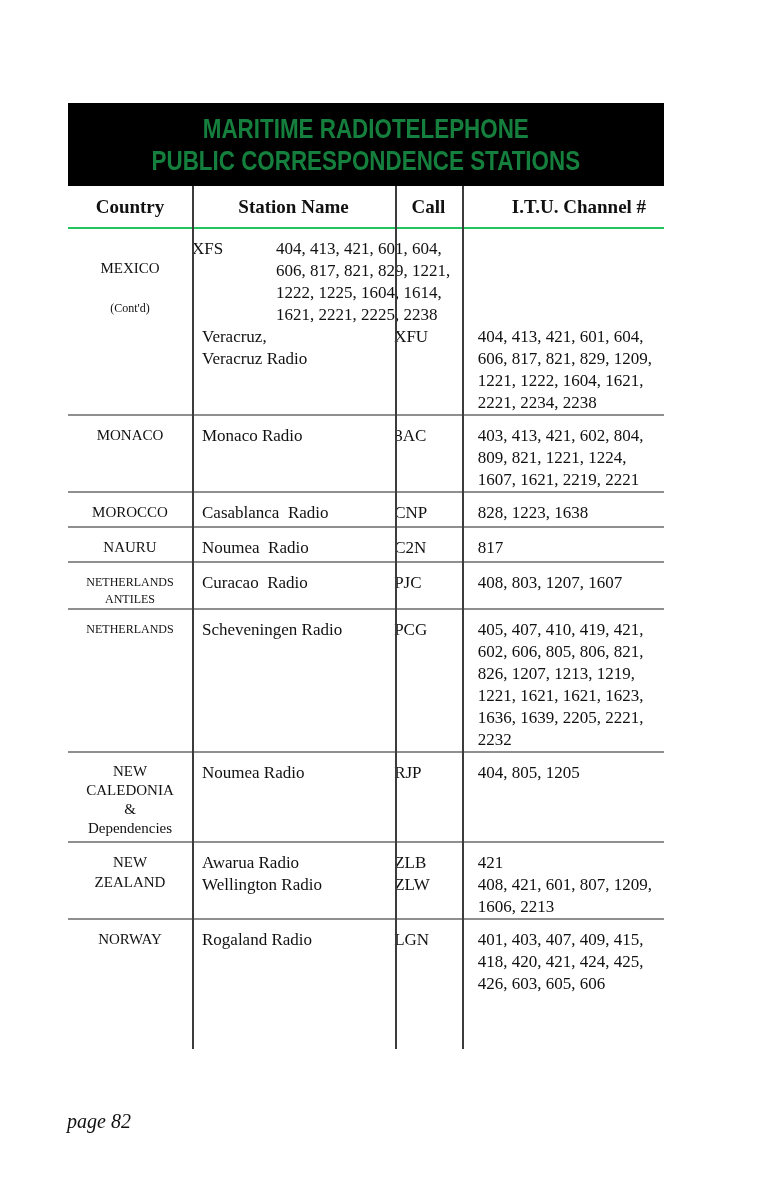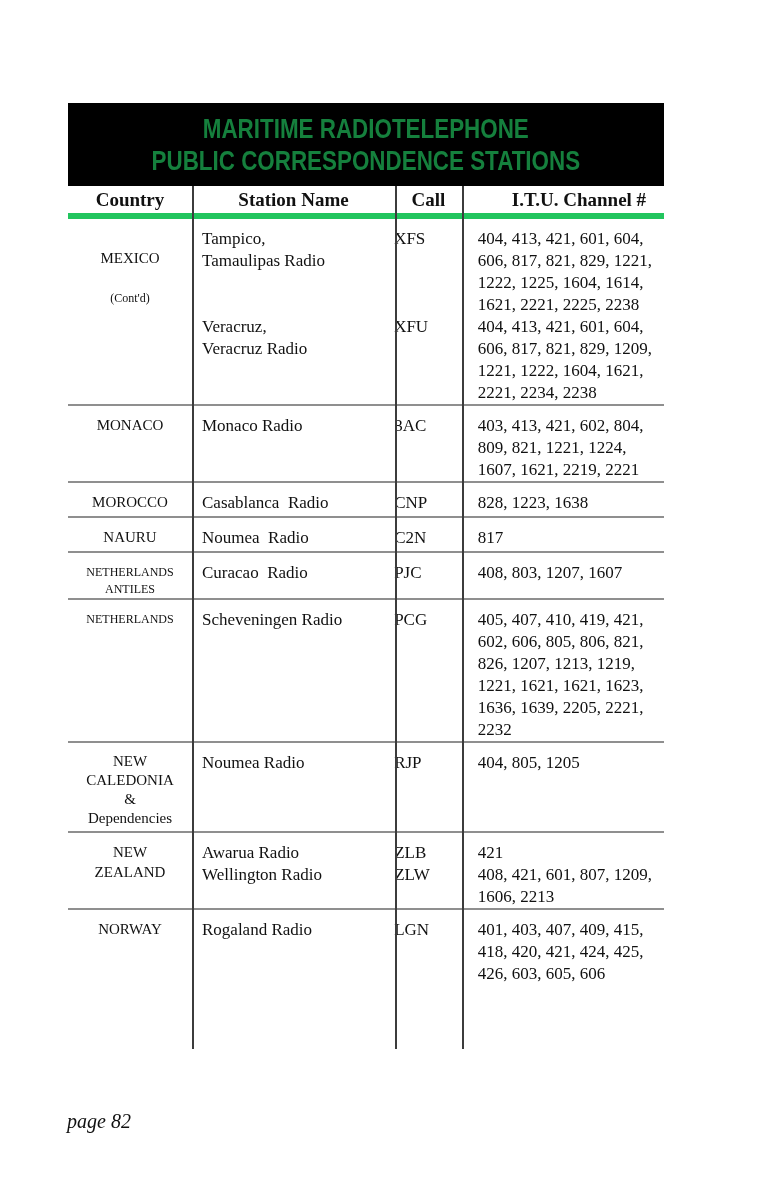--- a/index.html
+++ b/index.html
@@ -47,23 +47,23 @@
     width: 1.5px;
     height: 863px;
     background: #3c3c3c;
     z-index: 2;
   }
   .vline.v1 { left: 124px; }
   .vline.v2 { left: 327px; }
   .vline.v3 { left: 394px; }
   .thead {
     display: flex;
-    height: 33px;
+    height: 43px;
     align-items: center;
-    border-bottom: 6px solid #22c55e;
+    border-bottom: 2px solid #22c55e;
     font-weight: bold;
     font-size: 19px;
   }
   .th { text-align: center; }
   .th.col1 { width: 124px; }
   .th.col2 { width: 203px; }
   .th.col3 { width: 67px; }
   .th.col4 { width: 202px; padding-left: 32px; }
   .trow {
     display: flex;
@@ -136,22 +136,20 @@
       <div class="th col4">I.T.U. Channel #</div>
     </div>
 
     <div class="trow" style="min-height:186px">
       <div class="c-country">
         <div>MEXICO</div>
         <div class="country-note">(Cont'd)</div>
       </div>
       <div class="c-entries">
         <div class="entry">
-          <div class="e-station">Tampico,
-Tamaulipas Radio</div>
           <div class="e-call">XFS</div>
           <div class="e-chan">404, 413, 421, 601, 604,
 606, 817, 821, 829, 1221,
 1222, 1225, 1604, 1614,
 1621, 2221, 2225, 2238</div>
         </div>
         <div class="entry">
           <div class="e-station">Veracruz,
 Veracruz Radio</div>
           <div class="e-call">XFU</div>

